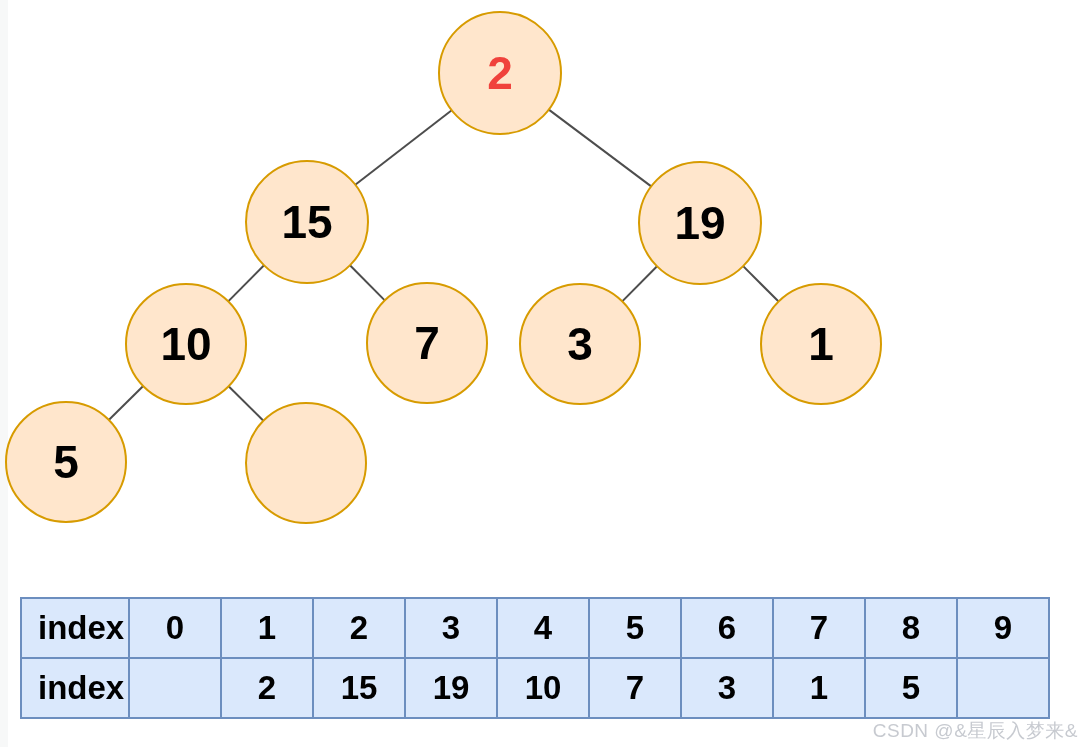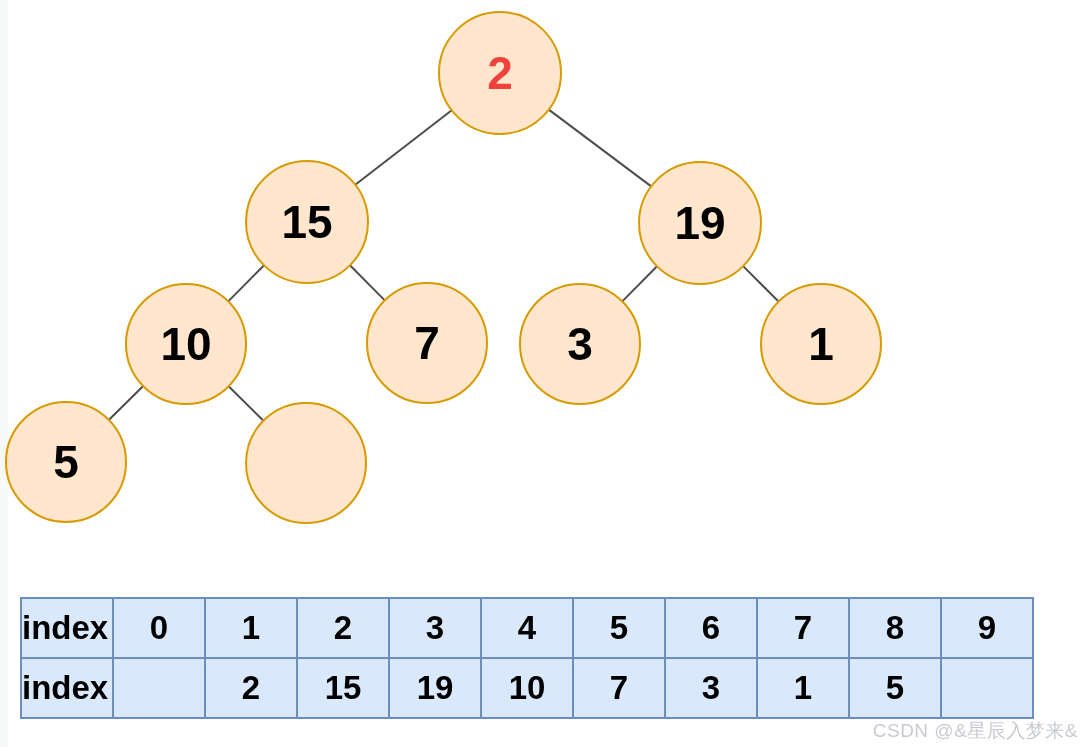--- a/index.html
+++ b/index.html
@@ -51,21 +51,21 @@
     color: #000000;
     text-align: center;
     vertical-align: middle;
     height: 58px;
     width: 90px;
     padding: 0;
     overflow: hidden;
   }
   .array-table th.row-head {
     text-align: left;
-    padding-left: 0;
+    padding-left: 16px;
   }
   .cell-highlight {
     color: #f0423c;
   }
   .watermark {
     position: absolute;
     right: 2px;
     bottom: 3px;
     font-size: 19px;
     letter-spacing: 0.5px;

